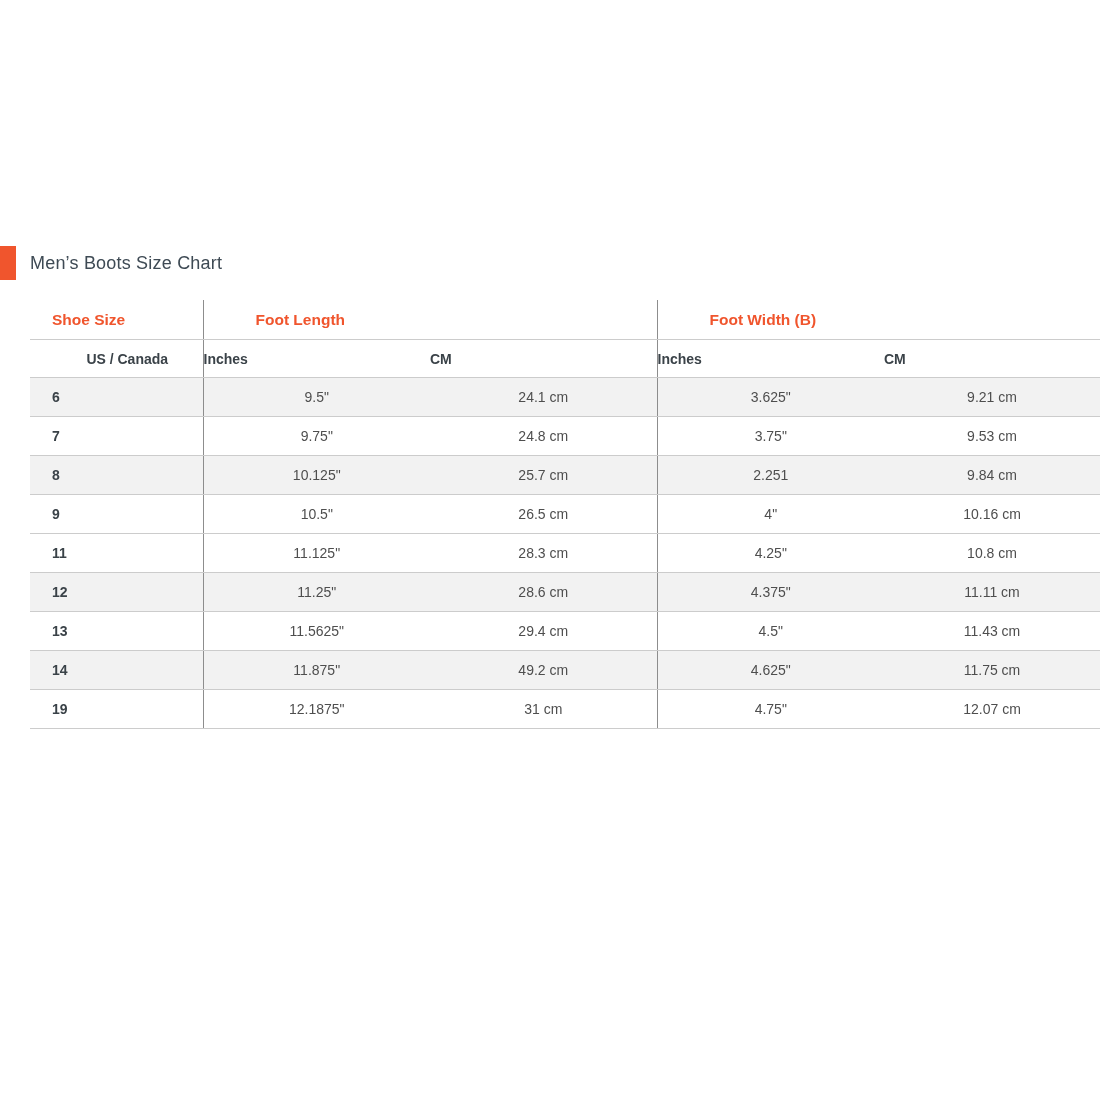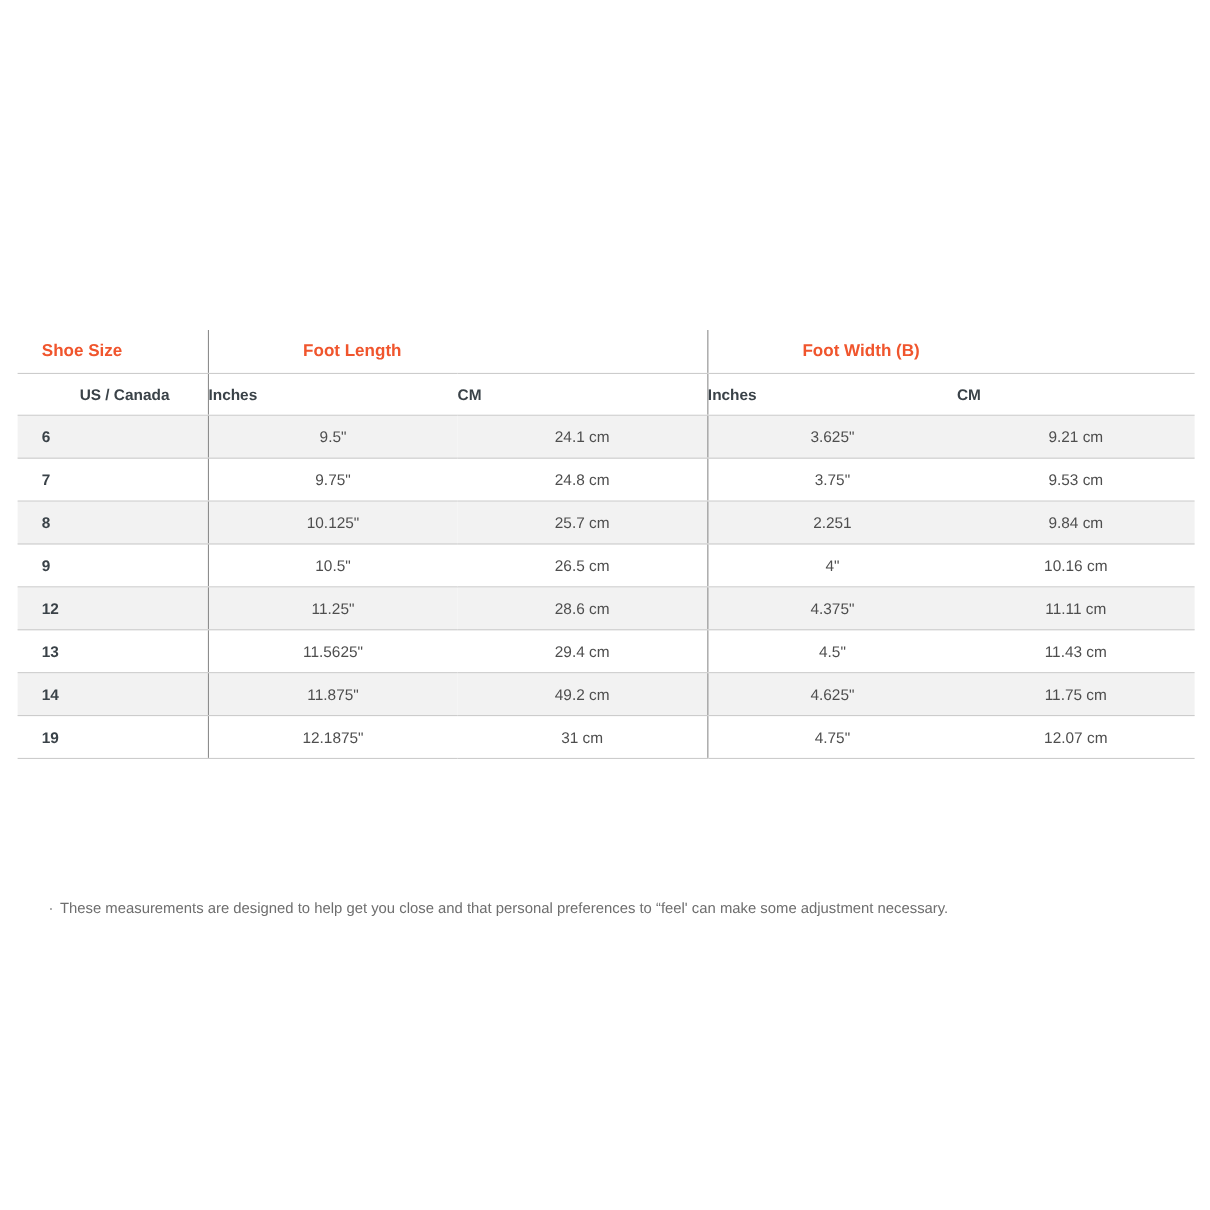--- a/index.html
+++ b/index.html
@@ -36,21 +36,21 @@
     margin: 0 0 0 14px;
     font-size: 18px;
     font-weight: 400;
     color: #3E4A54;
     letter-spacing: 0.2px;
   }
   
   .size-table {
     position: absolute;
     top: 300px;
-    left: 16px;
+    left: 30px;
     width: 1070px;
     border-collapse: collapse;
     table-layout: fixed;
   }
   .size-table th, .size-table td {
     padding: 0;
     border-bottom: 1px solid #cccccc;
     font-size: 14px;
     white-space: nowrap;
   }
@@ -58,21 +58,21 @@
   .sub-row th   { height: 37px; }
   tbody td      { height: 38px; }
 
   .group-row th {
     text-align: left;
     font-weight: 700;
     font-size: 15.5px;
     color: var(--accent, #F0552D);
   }
   .group-row th.shoe  { padding-left: 22px; }
-  .group-row th.span2 { padding-left: 86px; }
+  .group-row th.span2 { padding-left: 52px; }
 
   .sub-row th {
     text-align: left;
     font-weight: 700;
     color: #3A4248;
   }
   .sub-row th.left {
     text-align: center;
     padding-left: 22px;
   }
@@ -109,20 +109,24 @@
     font-size: 13.5px;
     color: #6E6E6E;
   }
   .footnote .bullet { margin-right: 6px; }
 </style>
 </head>
 <body>
 
 <div class="canvas">
 
+  <header class="title-block">
+    <span class="accent-bar"></span>
+    <h1 class="page-title">Men’s Boots Size Chart</h1>
+  </header>
 
   <table class="size-table">
     <colgroup>
       <col style="width:173px">
       <col style="width:227px">
       <col style="width:227px">
       <col style="width:227px">
       <col style="width:216px">
     </colgroup>
     <thead>
@@ -161,20 +165,27 @@
           <td>2.251</td>
           <td>9.84 cm</td>
         </tr>
         <tr>
           <td class="size-cell">9</td>
           <td>10.5"</td>
           <td>26.5 cm</td>
           <td>4"</td>
           <td>10.16 cm</td>
         </tr>
+        <tr>
+          <td class="size-cell">11</td>
+          <td>11.125"</td>
+          <td>28.3 cm</td>
+          <td>4.25"</td>
+          <td>10.8 cm</td>
+        </tr>
         <tr class="shaded">
           <td class="size-cell">12</td>
           <td>11.25"</td>
           <td>28.6 cm</td>
           <td>4.375"</td>
           <td>11.11 cm</td>
         </tr>
         <tr>
           <td class="size-cell">13</td>
           <td>11.5625"</td>
@@ -192,17 +203,14 @@
         <tr>
           <td class="size-cell">19</td>
           <td>12.1875"</td>
           <td>31 cm</td>
           <td>4.75"</td>
           <td>12.07 cm</td>
         </tr>
       </tbody>
   </table>
 
-  <p class="footnote">
-    <span class="bullet">·</span><span>These measurements are designed to help get you close and that personal preferences to “feel' can make some adjustment necessary.</span>
-  </p>
 
 </div>
 
 </body></html>

